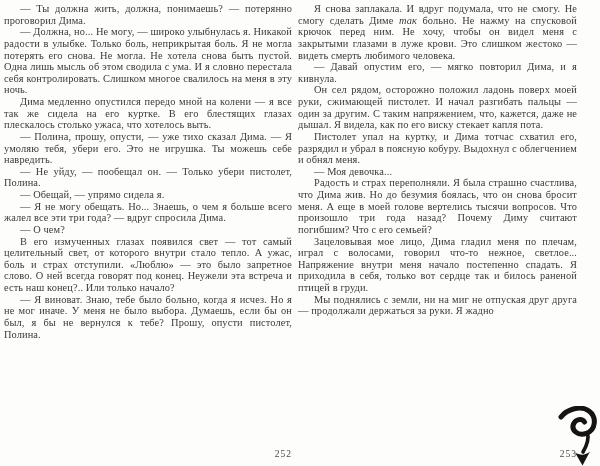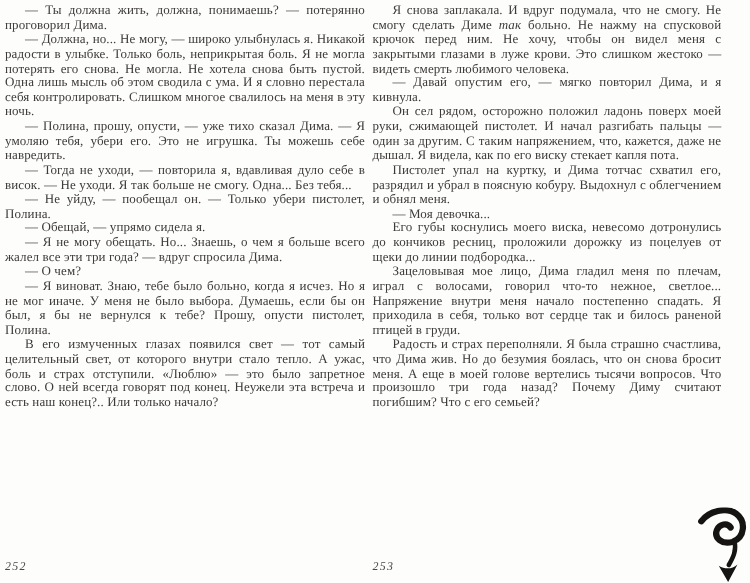--- a/index.html
+++ b/index.html
@@ -26,63 +26,62 @@
     color: #3d3a37;
     letter-spacing: 0.1px;
     hyphens: auto;
   }
   .text-block p { margin: 0; text-indent: 16px; }
   .text-block em { }
   .page-number {
     position: absolute;
     bottom: 7px; left: 0;
     width: 100%;
-    text-align: left;
+    text-align: right;
     font-size: 9.5px;
     letter-spacing: 1px;
     color: #4c4945;
-    font-style: italic;
   }
   .ornament {
     position: absolute;
     right: 1px; bottom: 0;
     width: 41px; height: 60px;
   }
 </style>
 </head>
 <body>
 
 <div class="spread">
 
   <div class="page page-left">
     <div class="text-block">
         <p>— Ты должна жить, должна, понимаешь? — потерянно проговорил Дима.</p>
         <p>— Должна, но... Не могу, — широко улыбнулась я. Никакой радости в улыбке. Только боль, неприкрытая боль. Я не могла потерять его снова. Не могла. Не хотела снова быть пустой. Одна лишь мысль об этом сводила с ума. И я словно перестала себя контролировать. Слишком многое свалилось на меня в эту ночь.</p>
+        <p>Дима медленно опустился передо мной на колени — я все так же сидела на его куртке. В его блестящих глазах плескалось столько ужаса, что хотелось выть.</p>
         <p>— Полина, прошу, опусти, — уже тихо сказал Дима. — Я умоляю тебя, убери его. Это не игрушка. Ты можешь себе навредить.</p>
-        <p>— Тогда не уходи, — повторила я, вдавливая дуло себе в висок. — Не уходи. Я так больше не смогу. Одна... Без тебя...</p>
         <p>— Не уйду, — пообещал он. — Только убери пистолет, Полина.</p>
         <p>— Обещай, — упрямо сидела я.</p>
         <p>— Я не могу обещать. Но... Знаешь, о чем я больше всего жалел все эти три года? — вдруг спросила Дима.</p>
         <p>— О чем?</p>
+        <p>В его измученных глазах появился свет — тот самый целительный свет, от которого внутри стало тепло. А ужас, боль и страх отступили. «Люблю» — это было запретное слово. О ней всегда говорят под конец. Неужели эта встреча и есть наш конец?.. Или только начало?</p>
         <p>— Я виноват. Знаю, тебе было больно, когда я исчез. Но я не мог иначе. У меня не было выбора. Думаешь, если бы он был, я бы не вернулся к тебе? Прошу, опусти пистолет, Полина.</p>
-        <p>В его измученных глазах появился свет — тот самый целительный свет, от которого внутри стало тепло. А ужас, боль и страх отступили. «Люблю» — это было запретное слово. О ней всегда говорят под конец. Неужели эта встреча и есть наш конец?.. Или только начало?</p>
       </div>
     <div class="page-number">252</div>
   </div>
 
   <div class="page page-right">
     <div class="text-block">
         <p><span>Я снова заплакала. И вдруг подумала, что не смогу. Не смогу сделать Диме </span><em>так</em><span> больно. Не нажму на спусковой крючок перед ним. Не хочу, чтобы он видел меня с закрытыми глазами в луже крови. Это слишком жестоко — видеть смерть любимого человека.</span></p>
         <p>— Давай опустим его, — мягко повторил Дима, и я кивнула.</p>
         <p>Он сел рядом, осторожно положил ладонь поверх моей руки, сжимающей пистолет. И начал разгибать пальцы — один за другим. С таким напряжением, что, кажется, даже не дышал. Я видела, как по его виску стекает капля пота.</p>
         <p>Пистолет упал на куртку, и Дима тотчас схватил его, разрядил и убрал в поясную кобуру. Выдохнул с облегчением и обнял меня.</p>
         <p>— Моя девочка...</p>
-        <p>Его губы коснулись моего виска, невесомо дотронулись до кончиков ресниц, проложили дорожку из поцелуев от щеки до линии подбородка...</p>
+        <p>Радость и страх переполняли. Я была страшно счастлива, что Дима жив. Но до безумия боялась, что он снова бросит меня. А еще в моей голове вертелись тысячи вопросов. Что произошло три года назад? Почему Диму считают погибшим? Что с его семьей?</p>
         <p>Зацеловывая мое лицо, Дима гладил меня по плечам, играл с волосами, говорил что-то нежное, светлое... Напряжение внутри меня начало постепенно спадать. Я приходила в себя, только вот сердце так и билось раненой птицей в груди.</p>
-        <p>Радость и страх переполняли. Я была страшно счастлива, что Дима жив. Но до безумия боялась, что он снова бросит меня. А еще в моей голове вертелись тысячи вопросов. Что произошло три года назад? Почему Диму считают погибшим? Что с его семьей?</p>
+        <p>Мы поднялись с земли, ни на миг не отпуская друг друга — продолжали держаться за руки. Я жадно</p>
       </div>
     <div class="page-number">253</div>
   </div>
 
   <svg class="ornament" viewBox="0 0 41 60" xmlns="http://www.w3.org/2000/svg" aria-hidden="true">
     <path d="M3 11 C9 3 23 -1 31 5 C39 11 38 24 28 27.5 C20 30 13 24.5 15.5 18 C17.5 13 24 12 26.5 16" fill="none" stroke="#161412" stroke-width="5" stroke-linecap="round"></path>
     <path d="M29.5 27 C31.5 34 28.5 40 25 46" fill="none" stroke="#161412" stroke-width="3.6" stroke-linecap="round"></path>
     <path d="M24.5 59.5 L17 46.5 C22 49.5 27.5 49.5 32 45.5 Z" fill="#161412"></path>
   </svg>
 

